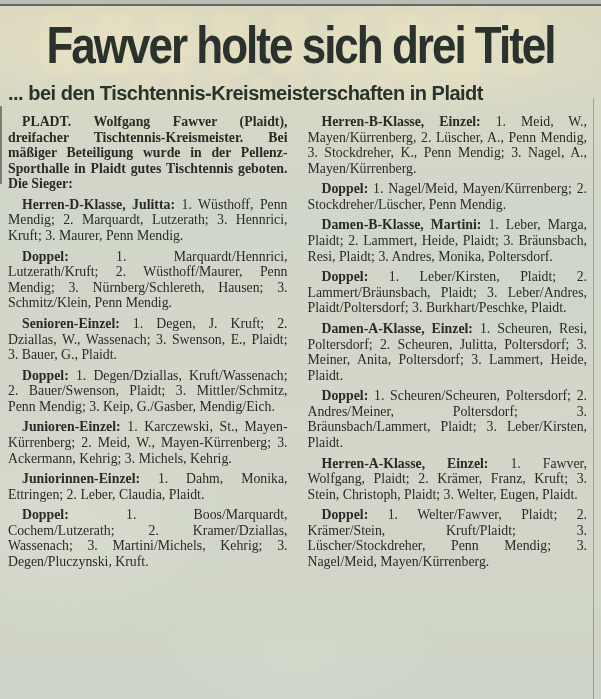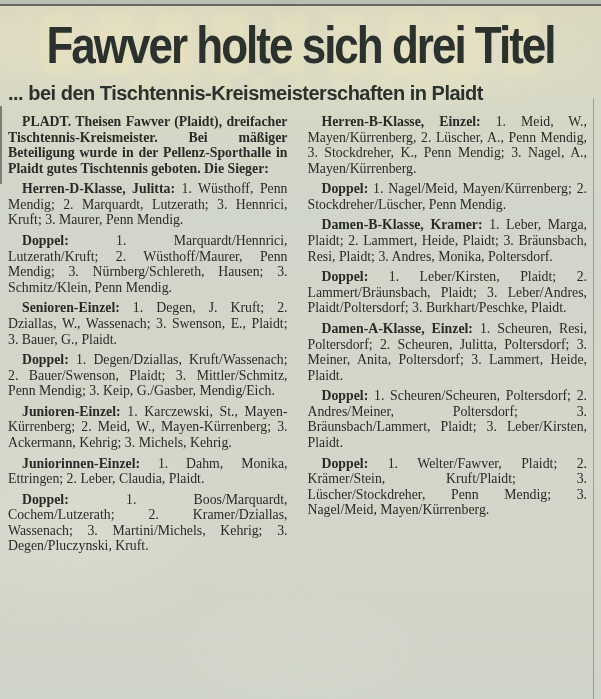--- a/index.html
+++ b/index.html
@@ -81,21 +81,21 @@
   <div class="ghost g2"></div>
   <div class="edge-sliver"></div>
   <div class="right-rule"></div>
 
   <h1 class="headline">Fawver holte sich drei Titel</h1>
   <h2 class="subheadline">... bei den Tischtennis-Kreismeisterschaften in Plaidt</h2>
 
   <div class="cols">
     <div class="col">
 
-        <p class="para bold"><strong class="lead">PLADT.</strong> <span>Theisen Fawver (Plaidt), dreifacher Tischtennis-Kreismeister. Bei mäßiger Beteiligung wurde in der Pellenz-Sporthalle in Plaidt gutes Tischtennis geboten. Die Sieger:</span></p>
+        <p class="para bold"><strong class="lead">PLADT.</strong> <span>Wolfgang Fawver (Plaidt), dreifacher Tischtennis-Kreismeister. Bei mäßiger Beteiligung wurde in der Pellenz-Sporthalle in Plaidt gutes Tischtennis geboten. Die Sieger:</span></p>
 
         <p class="para"><strong class="lead">Herren-D-Klasse, Julitta:</strong> <span>1. Wüsthoff, Penn Mendig; 2. Marquardt, Lutzerath; 3. Hennrici, Kruft; 3. Maurer, Penn Mendig.</span></p>
 
         <p class="para"><strong class="lead">Doppel:</strong> <span>1. Marquardt/Hennrici, Lutzerath/Kruft; 2. Wüsthoff/Maurer, Penn Mendig; 3. Nürnberg/Schlereth, Hausen; 3. Schmitz/Klein, Penn Mendig.</span></p>
 
         <p class="para"><strong class="lead">Senioren-Einzel:</strong> <span>1. Degen, J. Kruft; 2. Dziallas, W., Wassenach; 3. Swenson, E., Plaidt; 3. Bauer, G., Plaidt.</span></p>
 
         <p class="para"><strong class="lead">Doppel:</strong> <span>1. Degen/Dziallas, Kruft/Wassenach; 2. Bauer/Swenson, Plaidt; 3. Mittler/Schmitz, Penn Mendig; 3. Keip, G./Gasber, Mendig/Eich.</span></p>
 
         <p class="para"><strong class="lead">Junioren-Einzel:</strong> <span>1. Karczewski, St., Mayen-Kürrenberg; 2. Meid, W., Mayen-Kürrenberg; 3. Ackermann, Kehrig; 3. Michels, Kehrig.</span></p>
@@ -105,26 +105,27 @@
 
 
         <p class="para"><strong class="lead">Doppel:</strong> <span>1. Boos/Marquardt, Cochem/Lutzerath; 2. Kramer/Dziallas, Wassenach; 3. Martini/Michels, Kehrig; 3. Degen/Pluczynski, Kruft.</span></p>
       </div>
     <div class="col">
 
         <p class="para"><strong class="lead">Herren-B-Klasse, Einzel:</strong> <span>1. Meid, W., Mayen/Kürrenberg, 2. Lüscher, A., Penn Mendig, 3. Stockdreher, K., Penn Mendig; 3. Nagel, A., Mayen/Kürrenberg.</span></p>
 
         <p class="para"><strong class="lead">Doppel:</strong> <span>1. Nagel/Meid, Mayen/Kürrenberg; 2. Stockdreher/Lüscher, Penn Mendig.</span></p>
 
-        <p class="para"><strong class="lead">Damen-B-Klasse, Kramer:</strong> <span>1. Leber, Marga, Plaidt; 2. Lammert, Heide, Plaidt; 3. Bräunsbach, Resi, Plaidt; 3. Andres, Monika, Poltersdorf.</span></p>
+        <p class="para"><strong class="lead">Damen-B-Klasse, Martini:</strong> <span>1. Leber, Marga, Plaidt; 2. Lammert, Heide, Plaidt; 3. Bräunsbach, Resi, Plaidt; 3. Andres, Monika, Poltersdorf.</span></p>
 
         <p class="para"><strong class="lead">Doppel:</strong> <span>1. Leber/Kirsten, Plaidt; 2. Lammert/Bräunsbach, Plaidt; 3. Leber/Andres, Plaidt/Poltersdorf; 3. Burkhart/Peschke, Plaidt.</span></p>
 
         <p class="para"><strong class="lead">Damen-A-Klasse, Einzel:</strong> <span>1. Scheuren, Resi, Poltersdorf; 2. Scheuren, Julitta, Poltersdorf; 3. Meiner, Anita, Poltersdorf; 3. Lammert, Heide, Plaidt.</span></p>
 
         <p class="para"><strong class="lead">Doppel:</strong> <span>1. Scheuren/Scheuren, Poltersdorf; 2. Andres/Meiner, Poltersdorf; 3. Bräunsbach/Lammert, Plaidt; 3. Leber/Kirsten, Plaidt.</span></p>
 
+        <p class="para"><strong class="lead">Herren-A-Klasse, Einzel:</strong> <span>1. Fawver, Wolfgang, Plaidt; 2. Krämer, Franz, Kruft; 3. Stein, Christoph, Plaidt; 3. Welter, Eugen, Plaidt.</span></p>
 
         <p class="para"><strong class="lead">Doppel:</strong> <span>1. Welter/Fawver, Plaidt; 2. Krämer/Stein, Kruft/Plaidt; 3. Lüscher/Stockdreher, Penn Mendig; 3. Nagel/Meid, Mayen/Kürrenberg.</span></p>
 
       </div>
   </div>
 </div>
 
 </body></html>

